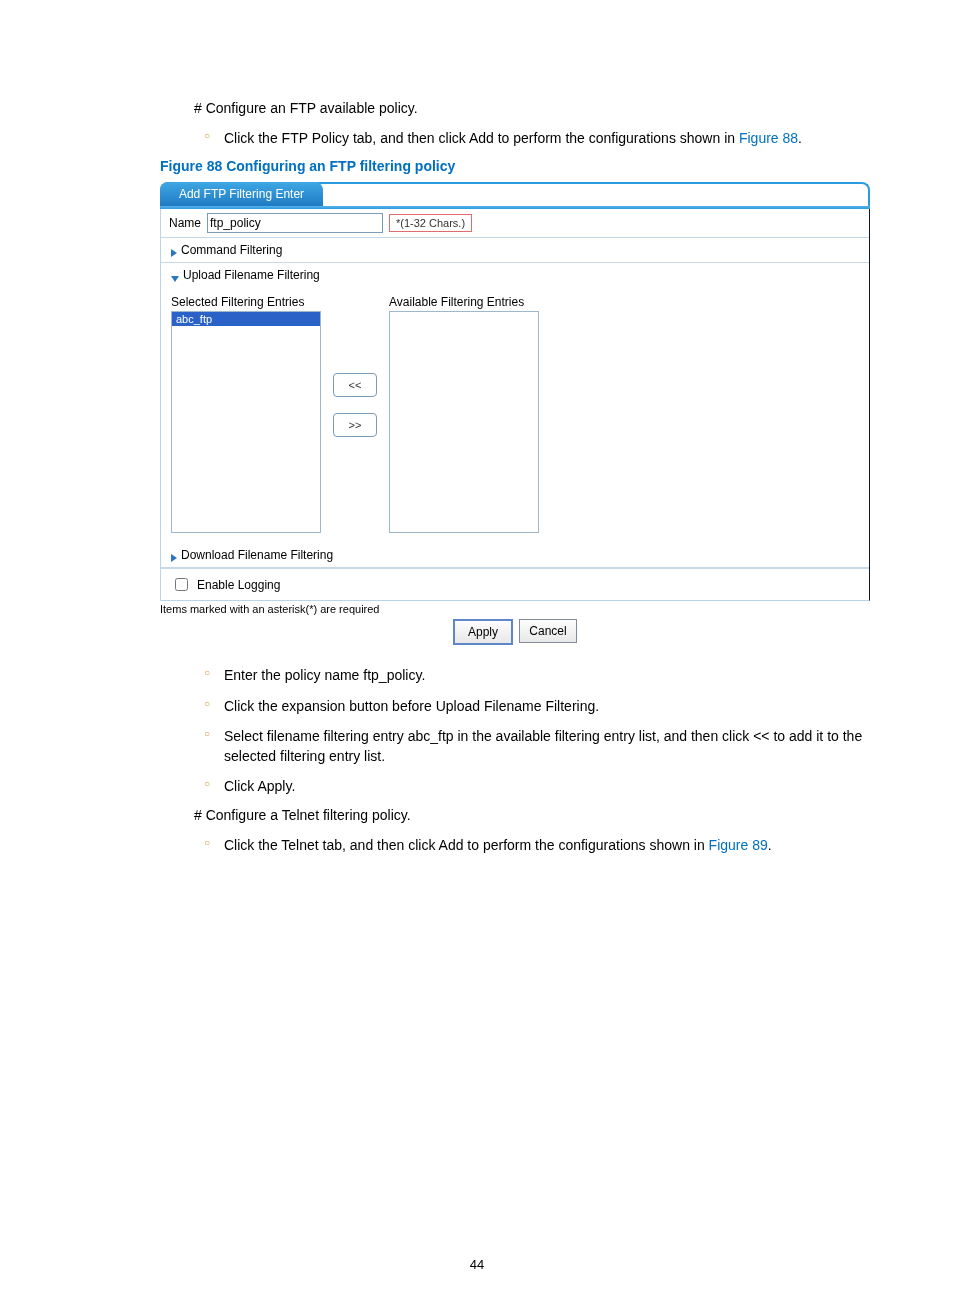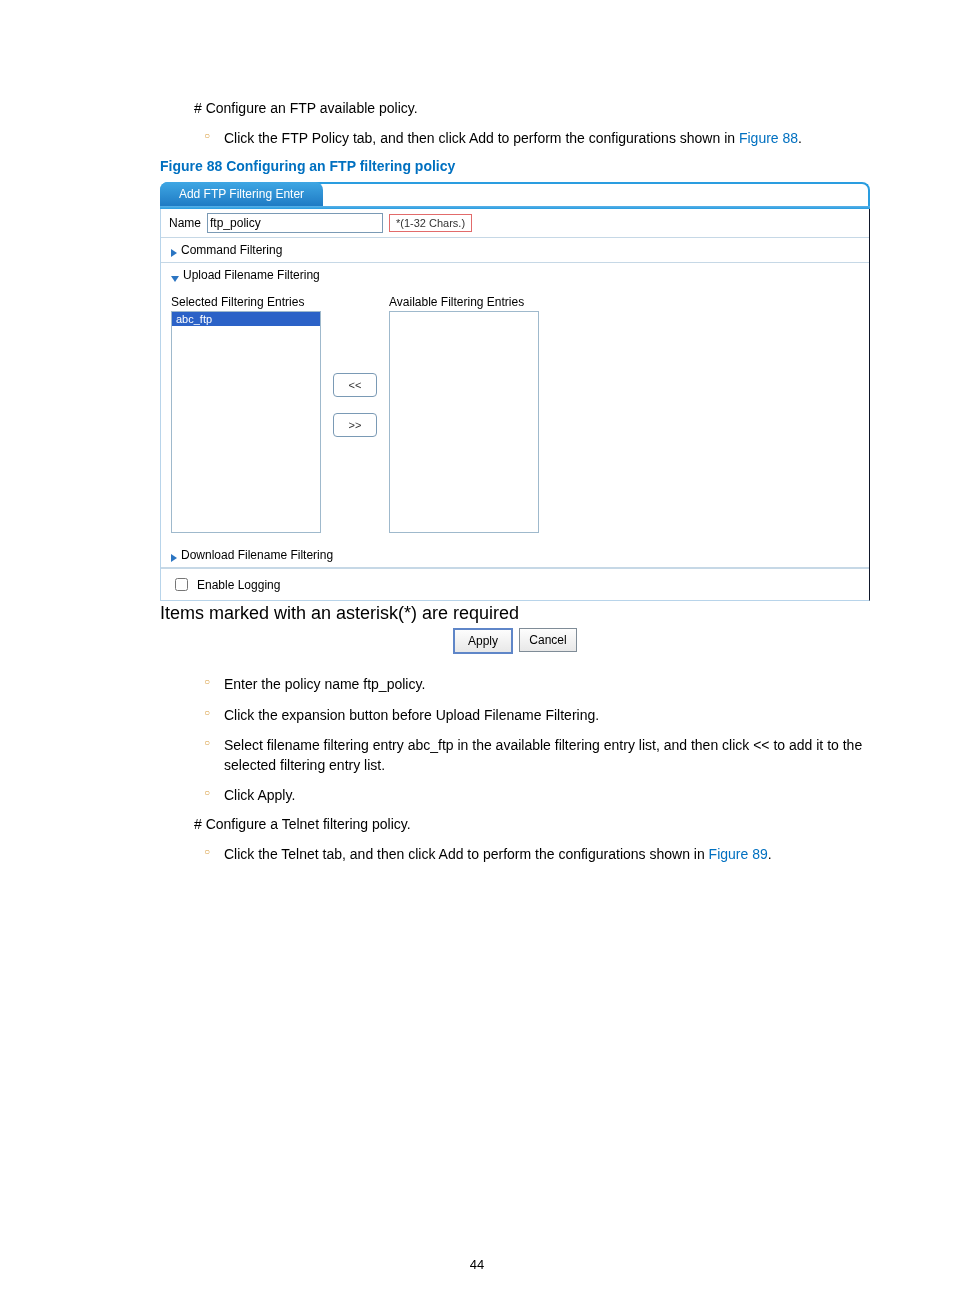--- a/index.html
+++ b/index.html
@@ -184,21 +184,21 @@
     font-size: 12px;
     display: flex;
     align-items: center;
     gap: 6px;
     border-top: 1px solid #c6d8e6;
   }
   .logrow input[type=checkbox]{
     width: 13px; height: 13px;
   }
   .note-row {
-    font-size: 18px;
+    font-size: 11px;
     padding: 2px 0 0 0;
     width: 710px;
   }
   .btn-row {
     width: 710px;
     display: flex;
     justify-content: center;
     gap: 6px;
     margin-top: 4px;
     margin-bottom: 20px;

